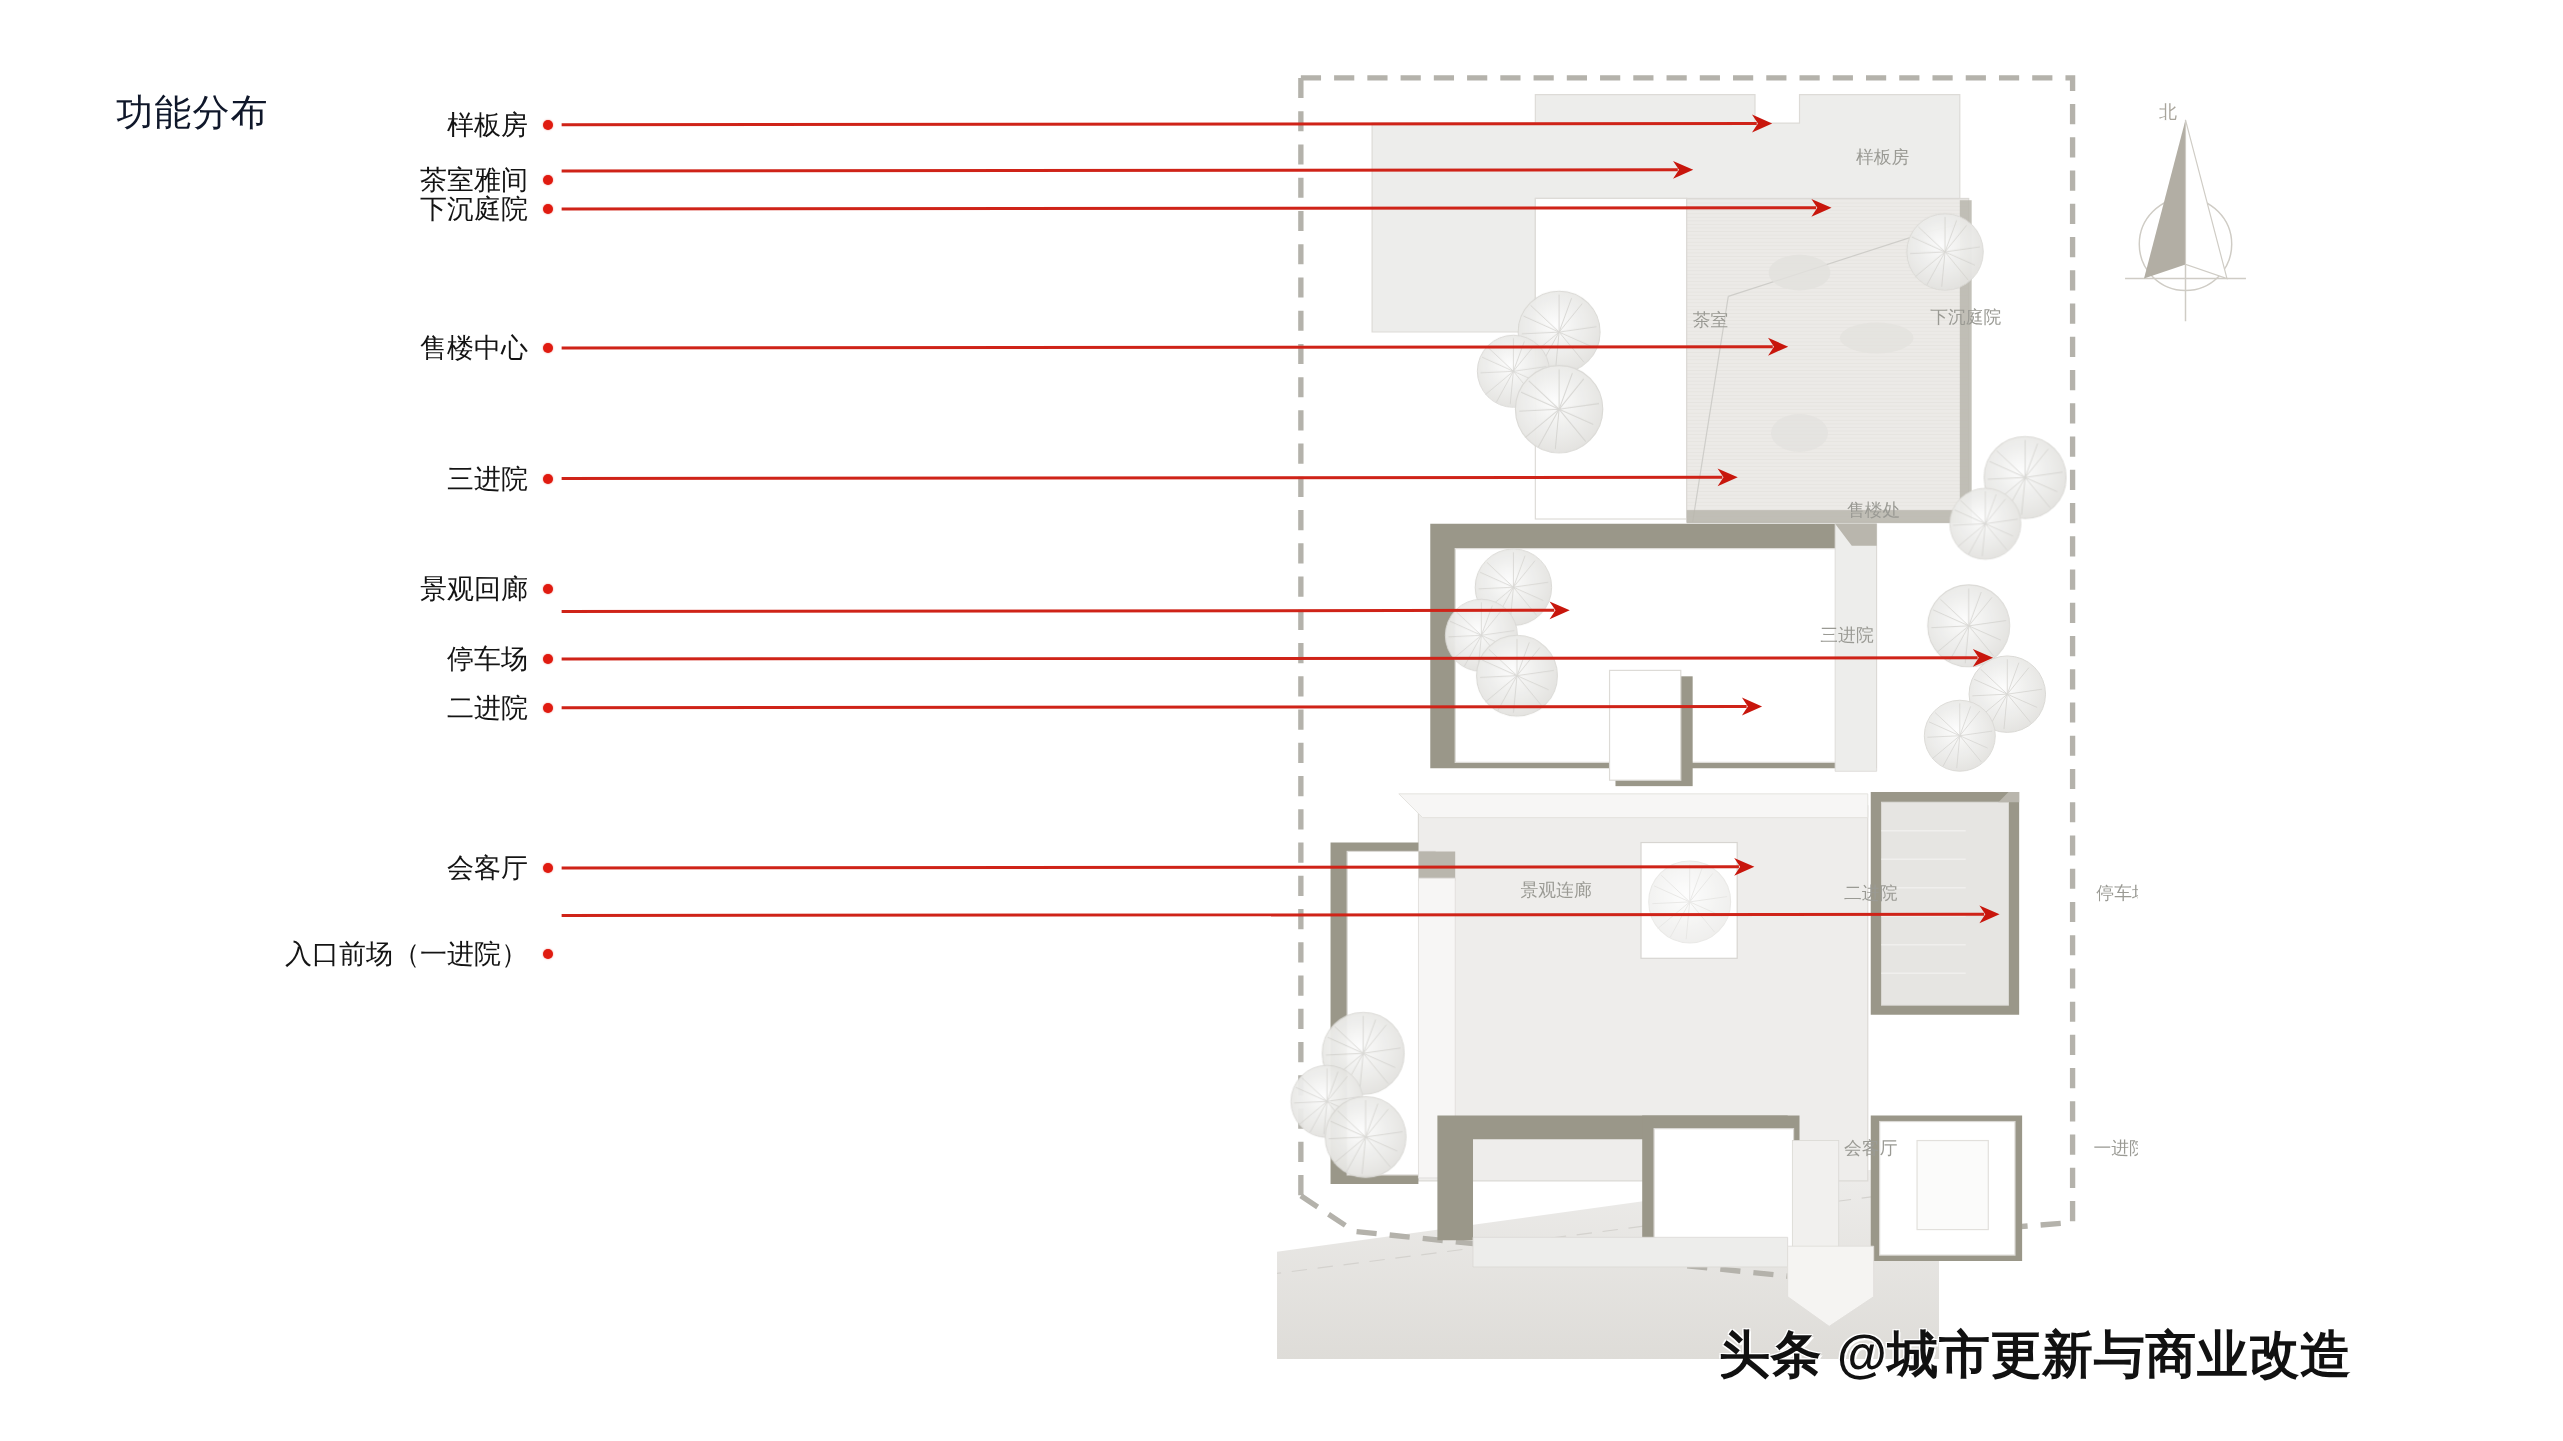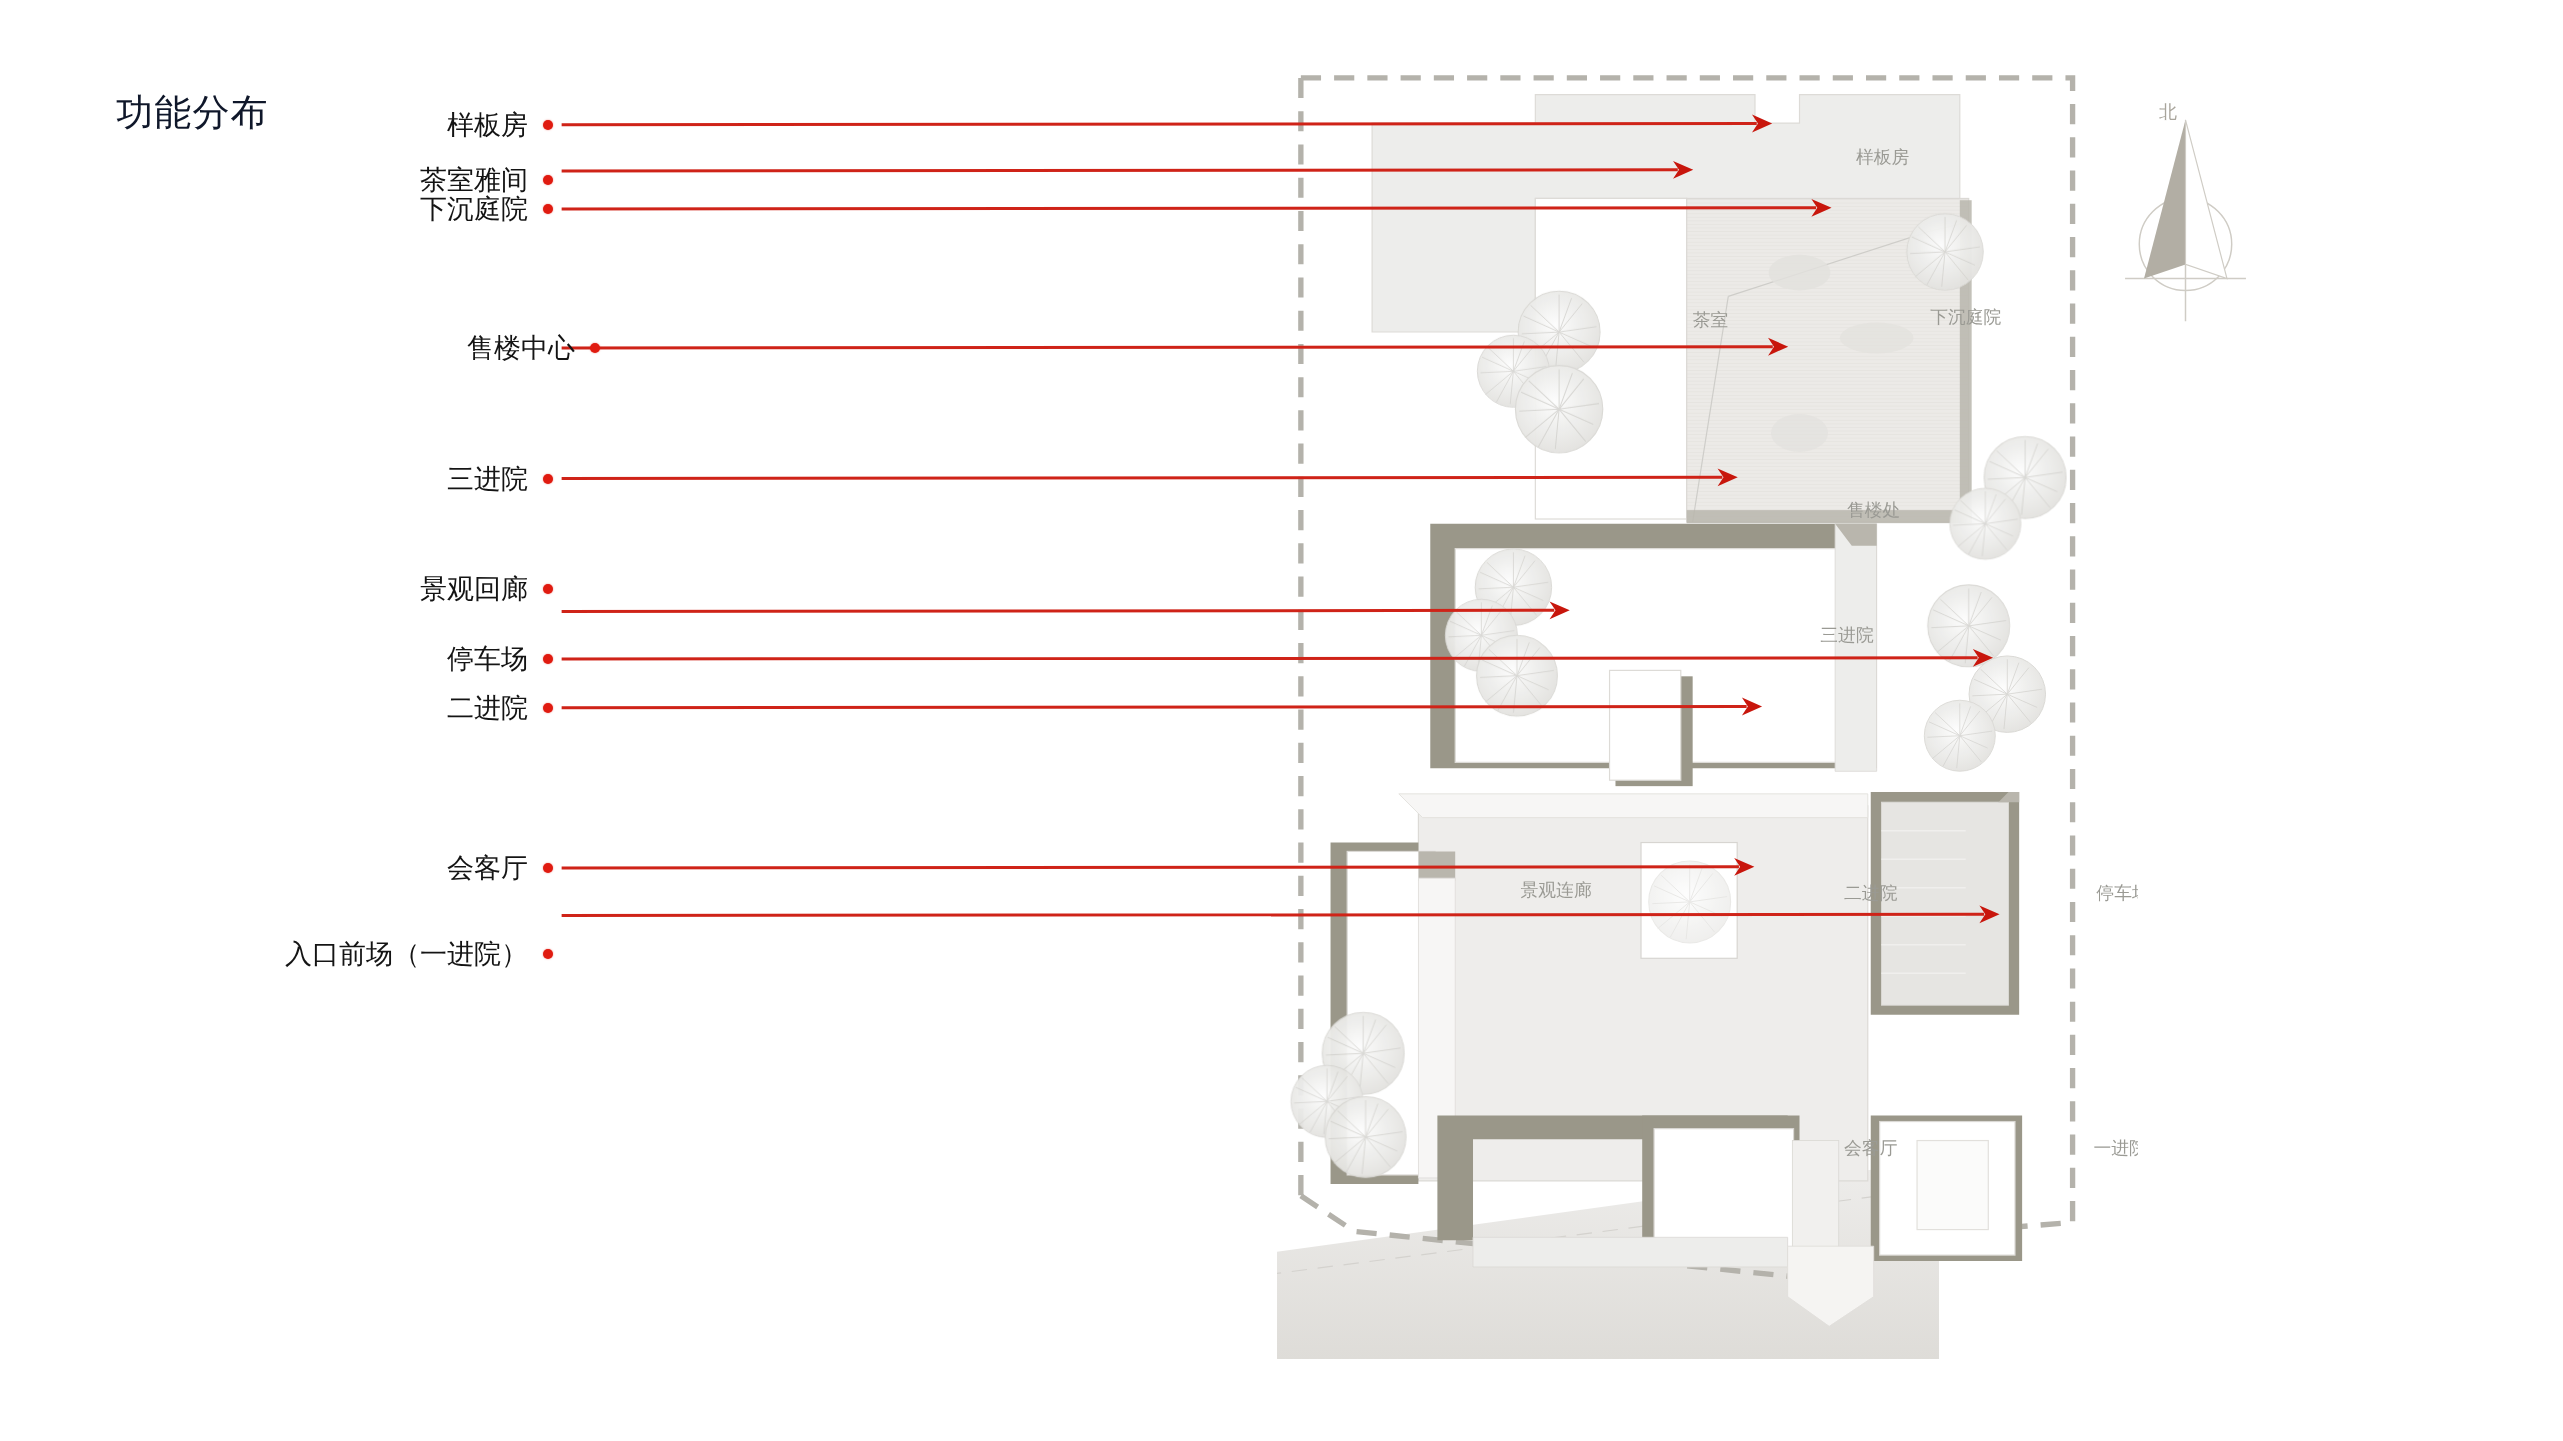--- a/index.html
+++ b/index.html
@@ -341,21 +341,21 @@
         <div class="legend-dot" style="background: rgb(224, 27, 16);"></div>
       </div>
       <div class="legend-row" style="top: 162px;">
         <div class="legend-label">茶室雅间</div>
         <div class="legend-dot" style="background: rgb(224, 27, 16);"></div>
       </div>
       <div class="legend-row" style="top: 191px;">
         <div class="legend-label">下沉庭院</div>
         <div class="legend-dot" style="background: rgb(224, 27, 16);"></div>
       </div>
-      <div class="legend-row" style="top: 330px; padding-left: 47px;">
+      <div class="legend-row" style="top: 330px;">
         <div class="legend-label">售楼中心</div>
         <div class="legend-dot" style="background: rgb(224, 27, 16);"></div>
       </div>
       <div class="legend-row" style="top: 461px;">
         <div class="legend-label">三进院</div>
         <div class="legend-dot" style="background: rgb(224, 27, 16);"></div>
       </div>
       <div class="legend-row" style="top: 571px;">
         <div class="legend-label">景观回廊</div>
         <div class="legend-dot" style="background: rgb(224, 27, 16);"></div>
@@ -382,15 +382,16 @@
     <circle cx="110" cy="262" r="78" fill="none" stroke="#cfccc5" stroke-width="2.5"></circle>
     <line x1="8" y1="320" x2="212" y2="320" stroke="#cfccc5" stroke-width="2.5"></line>
     <line x1="110" y1="195" x2="110" y2="392" stroke="#cfccc5" stroke-width="2.5"></line>
 
     <path d="M 110 52 L 110 296 L 40 320 Z" fill="#b2aea4"></path>
 
     <path d="M 110 52 L 110 296 L 180 320 Z" fill="#ffffff" stroke="#cfccc5" stroke-width="2"></path>
   </svg>
   <div id="north-label">北</div>
 
+  <div id="watermark">头条 @城市更新与商业改造</div>
 
 </div>
 
 
 </body></html>

